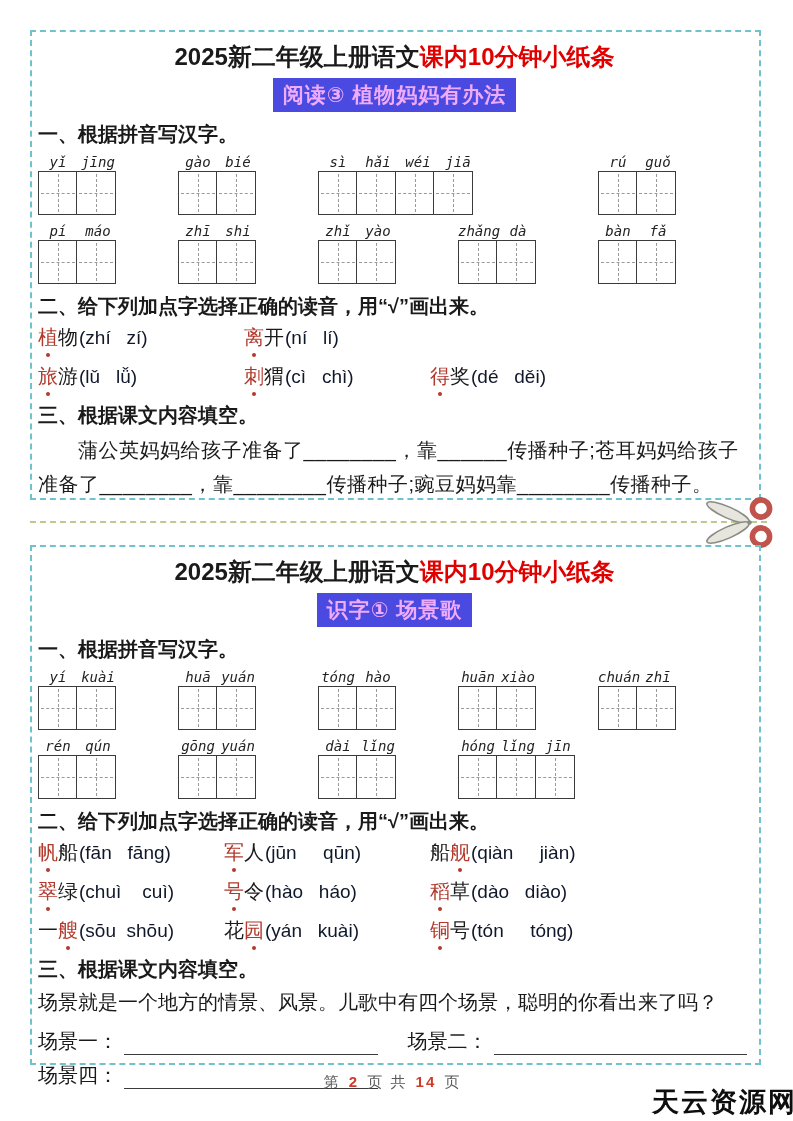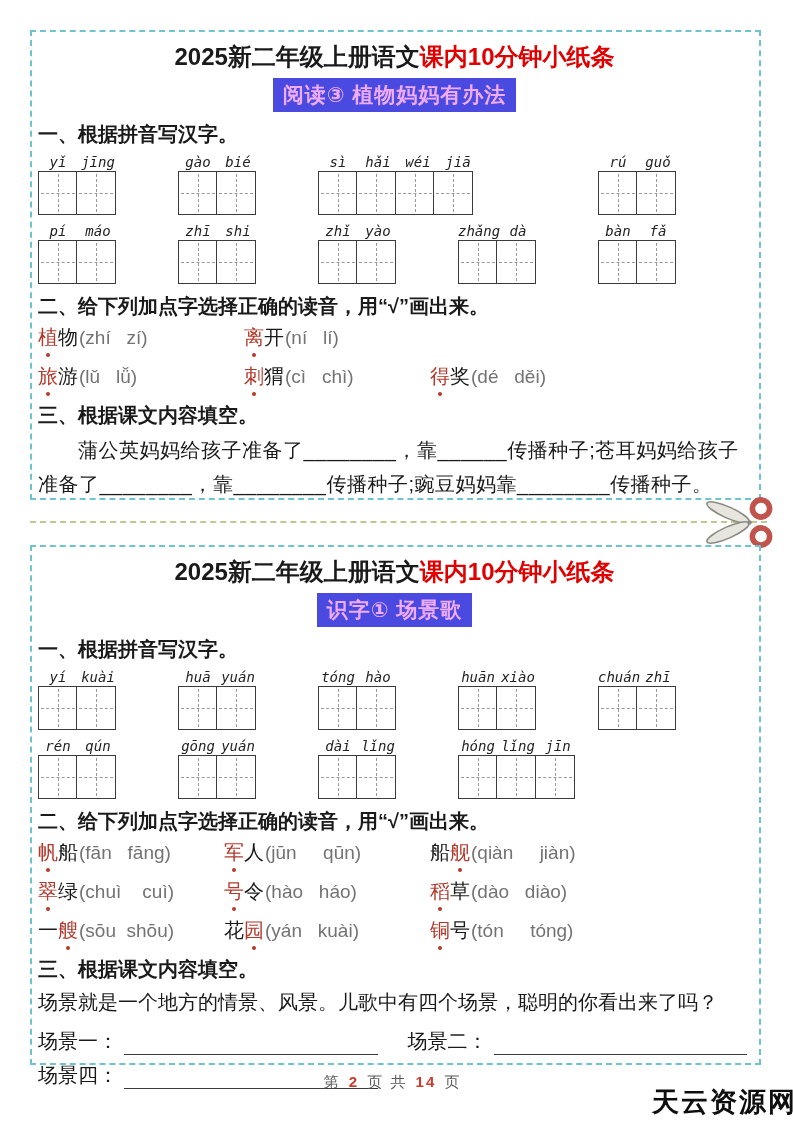--- a/index.html
+++ b/index.html
@@ -29,21 +29,21 @@
   .cell:not(:first-child){margin-left:-1.6px;}
   .cell::before{content:"";position:absolute;left:50%;top:2px;bottom:2px;border-left:1px dashed #9a9a9a;}
   .cell::after{content:"";position:absolute;top:50%;left:2px;right:2px;border-top:1px dashed #9a9a9a;}
   
   .word-row{display:grid;margin:2px 0 12px 0;font-size:20px;}
   .words-a .word-row{grid-template-columns:206px 186px 1fr;}
   .words-b .word-row{grid-template-columns:186px 206px 1fr;}
   .word-item{white-space:pre;}
   .rc{color:#b23a2d;position:relative;display:inline-block;}
   .rc::after{content:"";position:absolute;left:50%;bottom:-6px;width:4px;height:4px;margin-left:-2px;border-radius:50%;background:#b23a2d;}
-  .opts{font-size:19px;color:#737373;margin-left:1px;}
+  .opts{font-size:19px;color:#0f172a;margin-left:1px;}
   
   .fill-line{font-size:20px;line-height:34px;letter-spacing:0.5px;}
   .fill-line.indent{text-indent:2em;}
   .ex3-intro{font-size:20px;line-height:30px;margin-bottom:4px;}
   .scenes{display:grid;grid-template-columns:1fr 1fr;column-gap:26px;margin-top:2px;}
   .scene-item{display:flex;align-items:flex-end;height:34px;font-size:20px;}
   .scene-label{white-space:nowrap;}
   .blank-line{flex:1;border-bottom:1.8px solid #3b3b3b;height:24px;margin-left:6px;margin-right:4px;}
   
   .cutline{position:absolute;left:30px;right:26px;top:521px;border-top:2.5px dashed #bcca92;}

